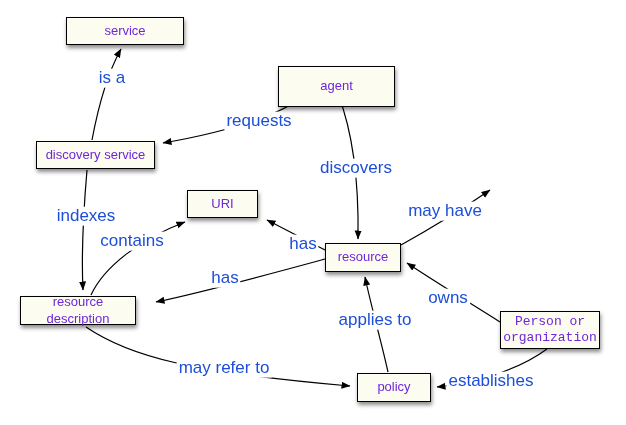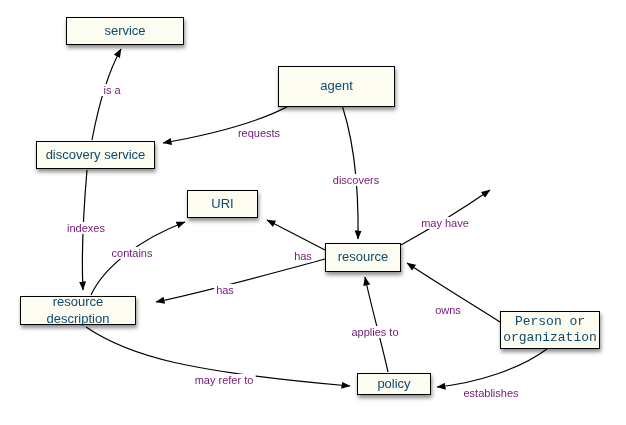--- a/index.html
+++ b/index.html
@@ -30,35 +30,34 @@
   .node {
     position: absolute;
     box-sizing: border-box;
     display: flex;
     align-items: center;
     justify-content: center;
     text-align: center;
     background: #fdfcf0;
     border: 1.5px solid #000000;
     box-shadow: 1px 3px 4px rgba(0,0,0,0.45);
-    color: #0c4a6e;
+    color: #6d28d9;
     font-size: 13px;
     line-height: 1.25;
     padding: 1px 4px;
   }
   .edge-label {
     position: absolute;
     transform: translate(-50%, -50%);
     background: #ffffff;
-    color: #701a75;
-    font-size: 11px;
+    color: #1d4ed8;
+    font-size: 17px;
     line-height: 1.1;
     padding: 0 2px;
     white-space: nowrap;
-    margin-top: 12px;
   }
 </style>
 </head>
 <body>
 
 <div class="canvas">
 
   <svg class="edge-layer" viewBox="0 0 626 425">
     <defs>
       <marker id="arrow" markerUnits="userSpaceOnUse" markerWidth="10" markerHeight="8" refX="8.5" refY="3.5" orient="auto">
@@ -92,15 +91,15 @@
   <span class="edge-label" style="left:224px; top:368px;">may refer to</span>
   <span class="edge-label" style="left:491px; top:381px;">establishes</span>
 
   <div class="node" style="left:66px; top:17px; width:118px; height:28px;">service</div>
   <div class="node" style="left:278px; top:66px; width:117px; height:41px;">agent</div>
   <div class="node" style="left:187px; top:190px; width:71px; height:28px;">URI</div>
   <div class="node" style="left:36px; top:141px; width:119px; height:28px;">discovery service</div>
   <div class="node" style="left:325px; top:243px; width:76px; height:29px;">resource</div>
   <div class="node" style="left:20px; top:296px; width:116px; height:29px;">resource description</div>
   <div class="node" style="left:500px; top:311px; width:100px; height:38px;font-family:Liberation Mono, monospace;">Person or organization</div>
-  <div class="node" style="left:357px; top:373px; width:74px; height:22px;text-align:right;">policy</div>
+  <div class="node" style="left:357px; top:373px; width:74px; height:29px;text-align:right;">policy</div>
 
 </div>
 
 </body></html>

